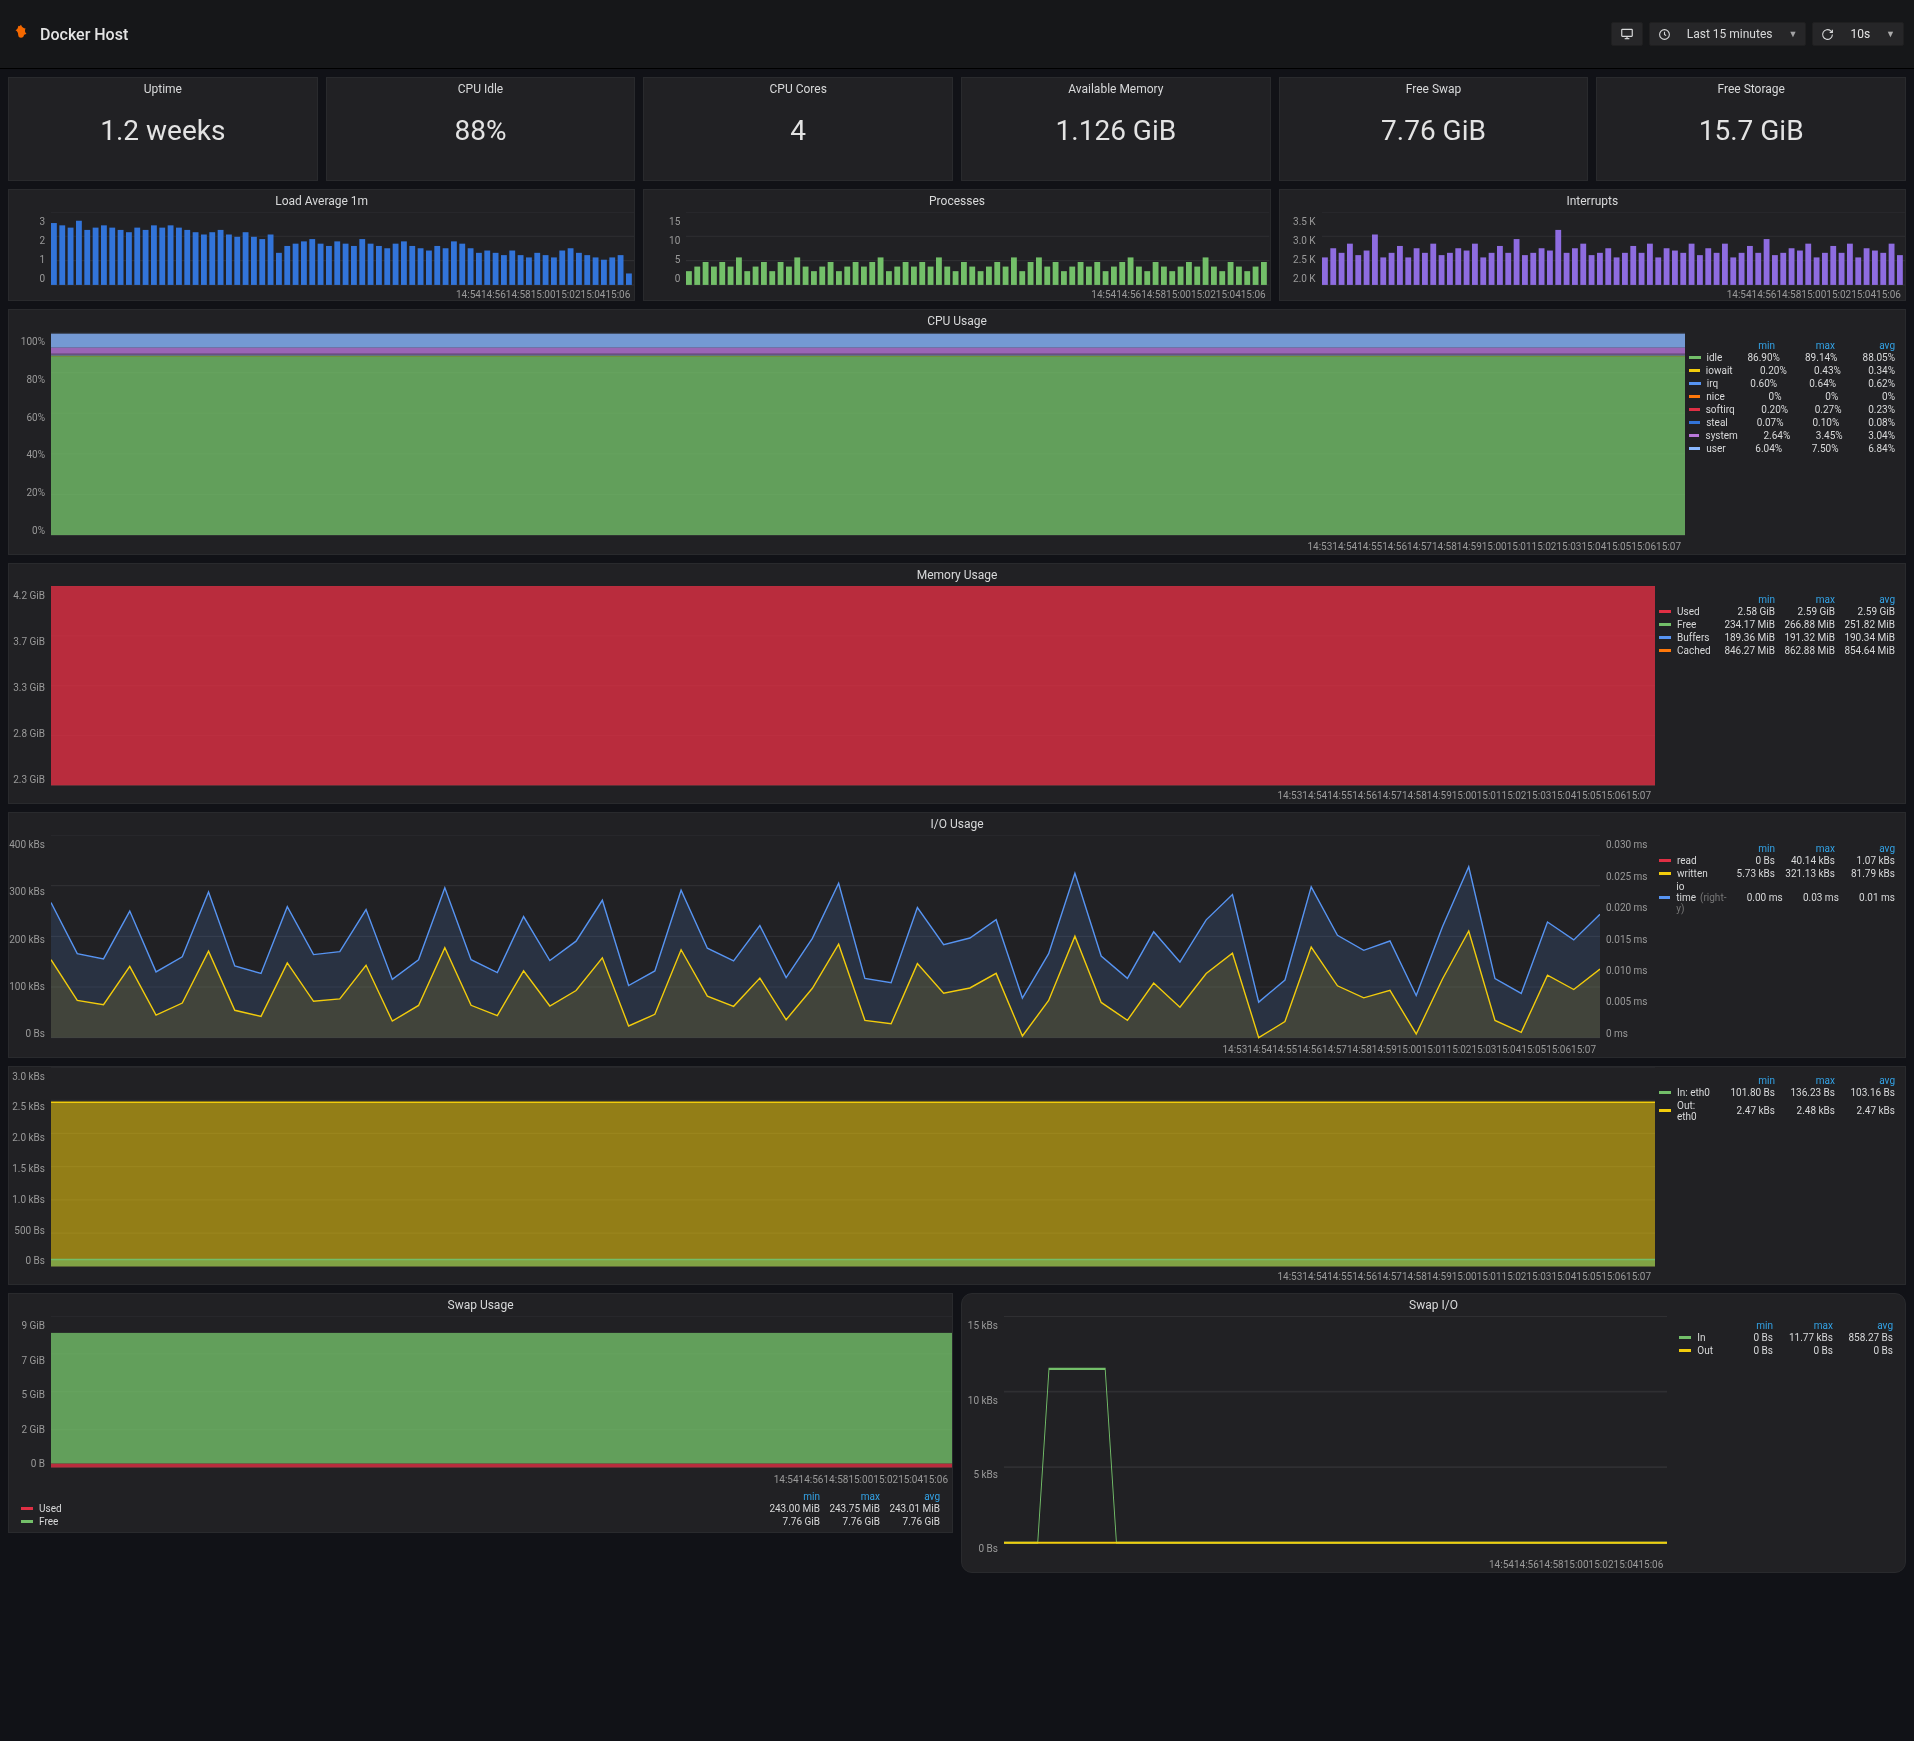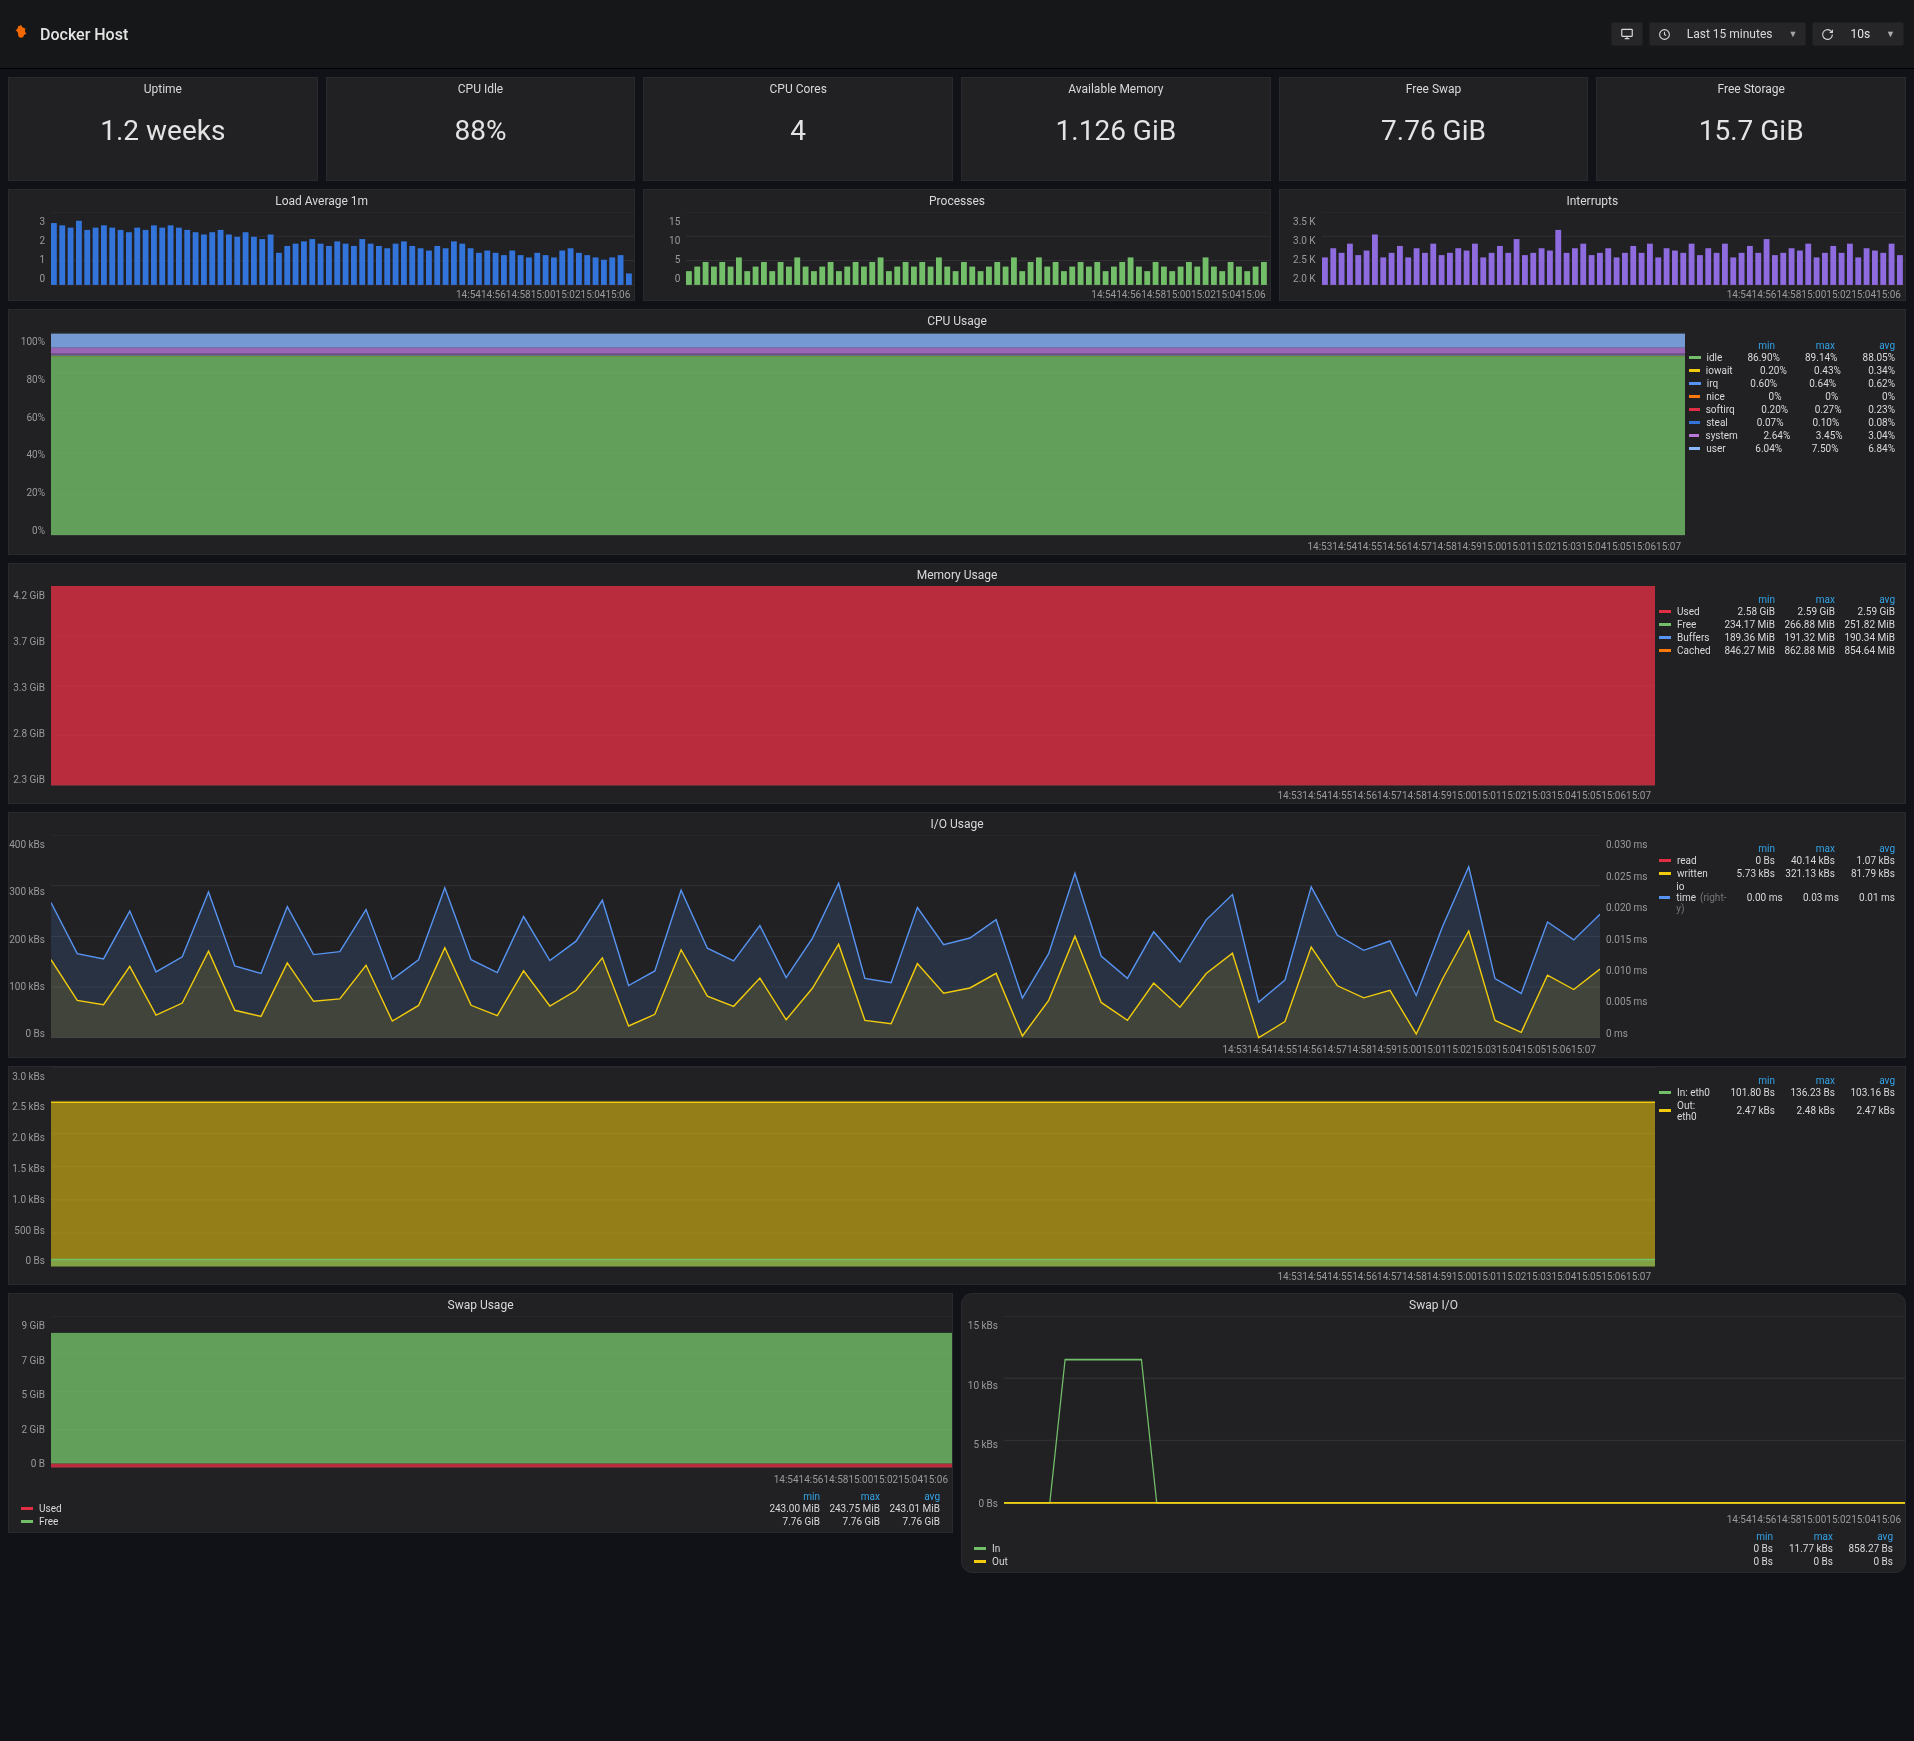--- a/index.html
+++ b/index.html
@@ -793,21 +793,21 @@
               <span class="lname">Free</span>
               <span class="lval">7.76 GiB</span>
               <span class="lval">7.76 GiB</span>
               <span class="lval">7.76 GiB</span>
             </div>
           </div>
   </div>
       </div>
     <div class="panel graph-panel half" id="panel-swapio" style="height:280px;border-radius:11px;">
         <div class="panel-title">Swap I/O</div>
-  <div class="graph-body" style="flex-direction:column">
+  <div class="graph-body" style="flex-direction:row">
     <div style="display:flex;flex:1">
       <div class="yaxis ">
               <span>15 kBs</span>
               <span>10 kBs</span>
               <span>5 kBs</span>
               <span>0 Bs</span>
             </div>
       <div class="plot">
         <svg viewBox="0 0 860 140" preserveAspectRatio="none" style="width:100%;height:100%">
           <line class="grid-line" x1="0" x2="860" y1="0" y2="0"></line>

